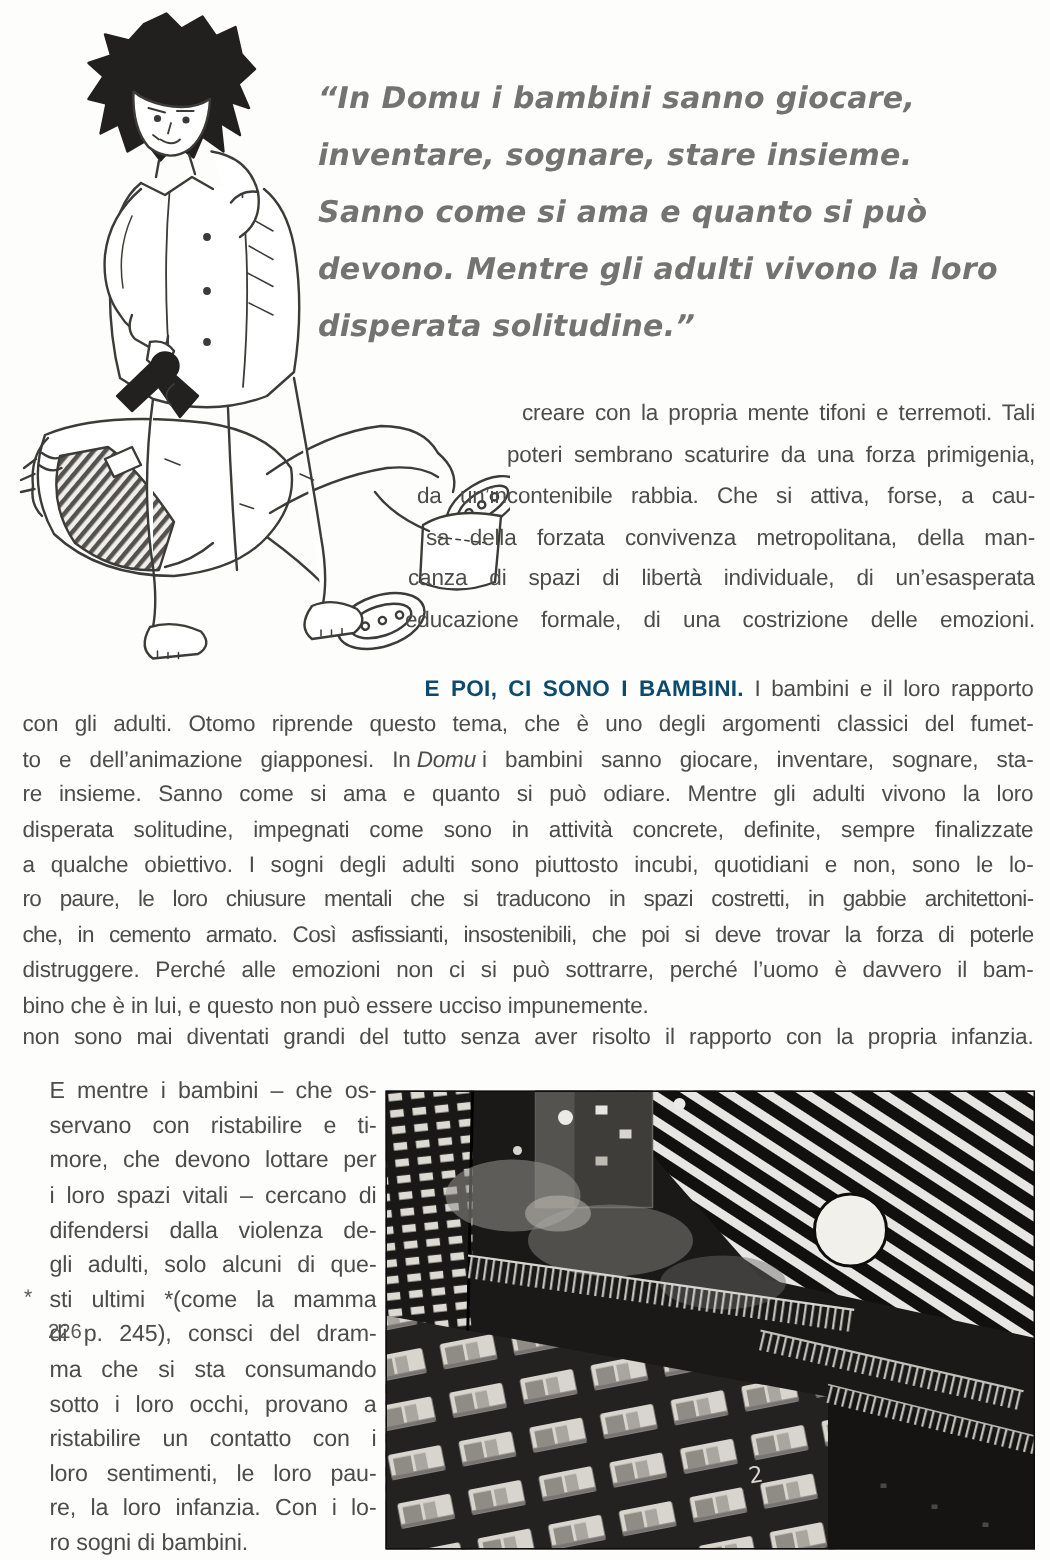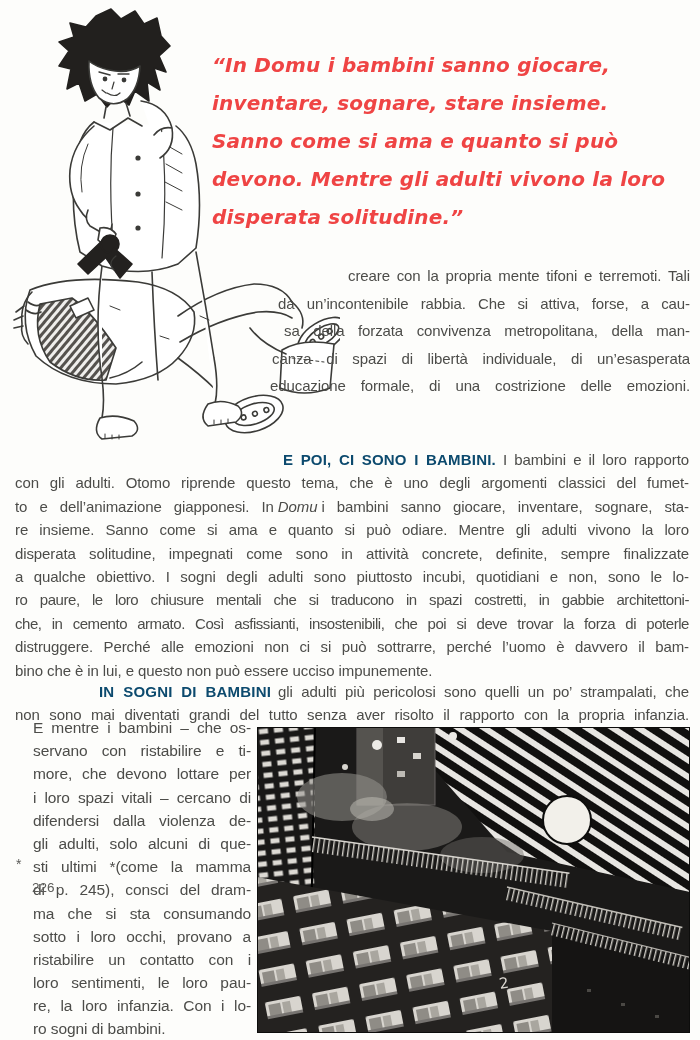--- a/index.html
+++ b/index.html
@@ -5,21 +5,21 @@
   html,body{margin:0;padding:0;background:#ffffff;}
   .page{position:relative;width:700px;height:1040px;background:#fdfdfb;overflow:hidden;
         font-family:"Liberation Sans",sans-serif;color:#4c4c49;}
 
   
   .fig{position:absolute;left:10px;top:6px;width:330px;height:452px;}
 
   
   .quote{position:absolute;left:212px;top:46px;width:482px;
          font-family:"DejaVu Sans",sans-serif;font-weight:bold;font-style:italic;
-         font-size:20px;line-height:38px;color:#ef4444;letter-spacing:.2px;}
+         font-size:20px;line-height:38px;color:#737373;letter-spacing:.2px;}
 
   
   .jline{text-align:justify;text-align-last:justify;overflow:hidden;}
   .jlast{text-align-last:left;}
 
   .para-intro{position:absolute;left:270px;top:262px;width:420px;
               font-size:15px;line-height:27.6px;letter-spacing:-.1px;}
   .para-intro .jline{max-height:27.6px;}
 
   .sec{position:absolute;left:15px;width:674px;font-size:15px;line-height:23.4px;letter-spacing:-.1px;}
@@ -121,20 +121,21 @@
   <div class="quote">
     <div>“In Domu i bambini sanno giocare,</div>
     <div>inventare, sognare, stare insieme.</div>
     <div>Sanno come si ama e quanto si può</div>
     <div>devono. Mentre gli adulti vivono la loro</div>
     <div>disperata solitudine.”</div>
   </div>
 
   <div class="para-intro">
     <div class="jline" style="margin-left:78px">creare con la propria mente tifoni e terremoti. Tali</div>
+    <div class="jline" style="margin-left:68px">poteri sembrano scaturire da una forza primigenia,</div>
     <div class="jline" style="margin-left:8px">da un’incontenibile rabbia. Che si attiva, forse, a cau-</div>
     <div class="jline" style="margin-left:14px">sa della forzata convivenza metropolitana, della man-</div>
     <div class="jline" style="margin-left:2px">canza di spazi di libertà individuale, di un’esasperata</div>
     <div class="jline">educazione formale, di una costrizione delle emozioni.</div>
   </div>
 
   <div class="sec" id="sec1">
     <div class="jline" style="margin-left:268px">
       <span class="heading">E POI, CI SONO I BAMBINI.</span><span>I bambini e il loro rapporto</span>
     </div>
@@ -145,23 +146,20 @@
     <div class="jline">re insieme. Sanno come si ama e quanto si può odiare. Mentre gli adulti vivono la loro</div>
     <div class="jline">disperata solitudine, impegnati come sono in attività concrete, definite, sempre finalizzate</div>
     <div class="jline">a qualche obiettivo. I sogni degli adulti sono piuttosto incubi, quotidiani e non, sono le lo-</div>
     <div class="jline squeeze">ro paure, le loro chiusure mentali che si traducono in spazi costretti, in gabbie architettoni-</div>
     <div class="jline squeeze">che, in cemento armato. Così asfissianti, insostenibili, che poi si deve trovar la forza di poterle</div>
     <div class="jline">distruggere. Perché alle emozioni non ci si può sottrarre, perché l’uomo è davvero il bam-</div>
     <div class="jline jlast">bino che è in lui, e questo non può essere ucciso impunemente.</div>
   </div>
 
   <div class="sec" id="sec2">
-    <div class="jline" style="margin-left:84px">
-      <span class="heading">IN SOGNI DI BAMBINI</span><span>gli adulti più pericolosi sono quelli un po’ strampalati, che</span>
-    </div>
     <div class="jline">non sono mai diventati grandi del tutto senza aver risolto il rapporto con la propria infanzia.</div>
   </div>
 
   <div class="colL">
     <div class="jline">E mentre i bambini – che os-</div>
     <div class="jline">servano con ristabilire e ti-</div>
     <div class="jline">more, che devono lottare per</div>
     <div class="jline">i loro spazi vitali – cercano di</div>
     <div class="jline">difendersi dalla violenza de-</div>
     <div class="jline">gli adulti, solo alcuni di que-</div>

